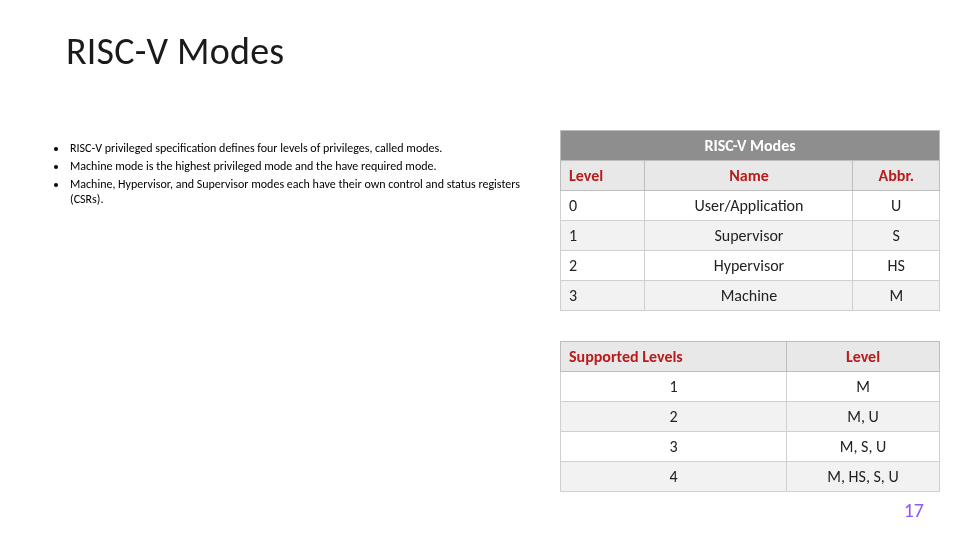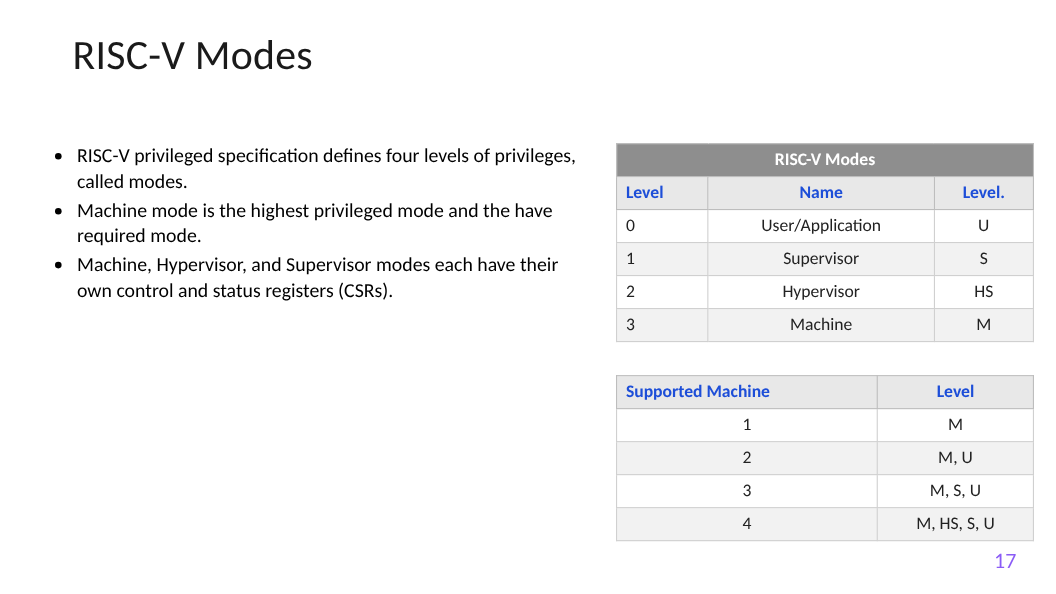--- a/index.html
+++ b/index.html
@@ -1,28 +1,28 @@
 <!DOCTYPE html>
 <html><head>
 <meta charset="utf-8">
 <style>
   * { box-sizing: border-box; margin: 0; padding: 0; }
   html, body { width: 960px; height: 540px; background: #fff; font-family: "Segoe UI", "Calibri", Arial, sans-serif; color: #000; }
   .slide { position: relative; width: 960px; height: 540px; padding: 28px 20px 0 44px; }
   .title { font-size: 38px; font-weight: 400; color: #1a1a1a; padding-left: 22px; margin-bottom: 56px; letter-spacing: 0.2px; }
   .content { display: flex; gap: 24px; }
-  .bullets { flex: 1 1 auto; font-size: 18px; line-height: 1.32; padding-right: 8px; }
+  .bullets { flex: 1 1 auto; font-size: 12px; line-height: 1.32; padding-right: 8px; margin-top: 11px; }
   .bullets ul { list-style: disc; padding-left: 24px; }
   .bullets li { margin-bottom: 2px; padding-left: 2px; }
   .tables { flex: 0 0 380px; display: flex; flex-direction: column; gap: 30px; }
   table { border-collapse: collapse; width: 100%; font-size: 16px; }
   th, td { text-align: center; padding: 5px 8px; }
   th.left, td.left { text-align: left; }
   .tbl-caption th { background: #8e8e8e; color: #fff; font-weight: 700; border: 1px solid #bdbdbd; }
-  .tbl-head th { background: #e8e8e8; color: #1d4ed8; font-weight: 700; border: 1px solid #bdbdbd; }
+  .tbl-head th { background: #e8e8e8; color: #b91c1c; font-weight: 700; border: 1px solid #bdbdbd; }
   tbody td { border: 1px solid #d0d0d0; background: #fff; color: #222; }
   tbody tr:nth-child(even) td { background: #f2f2f2; }
   .pagenum { position: absolute; right: 36px; bottom: 18px; font-size: 20px; color: #8b5cf6; }
 </style>
 </head>
 <body>
 
 <div class="slide">
   <h1 class="title">RISC-V Modes</h1>
 
@@ -38,21 +38,21 @@
     <div class="tables">
 
       <table>
         <thead>
           <tr class="tbl-caption">
             <th colspan="3">RISC-V Modes</th>
           </tr>
           <tr class="tbl-head">
             <th class="left">Level</th>
             <th>Name</th>
-            <th>Level.</th>
+            <th>Abbr.</th>
           </tr>
         </thead>
         <tbody>
           <tr>
             <td class="left">0</td>
             <td>User/Application</td>
             <td>U</td>
           </tr>
           <tr>
             <td class="left">1</td>
@@ -68,21 +68,21 @@
             <td class="left">3</td>
             <td>Machine</td>
             <td>M</td>
           </tr>
         </tbody>
       </table>
 
       <table>
         <thead>
           <tr class="tbl-head">
-            <th class="left">Supported Machine</th>
+            <th class="left">Supported Levels</th>
             <th>Level</th>
           </tr>
         </thead>
         <tbody>
           <tr>
             <td>1</td>
             <td>M</td>
           </tr>
           <tr>
             <td>2</td>

